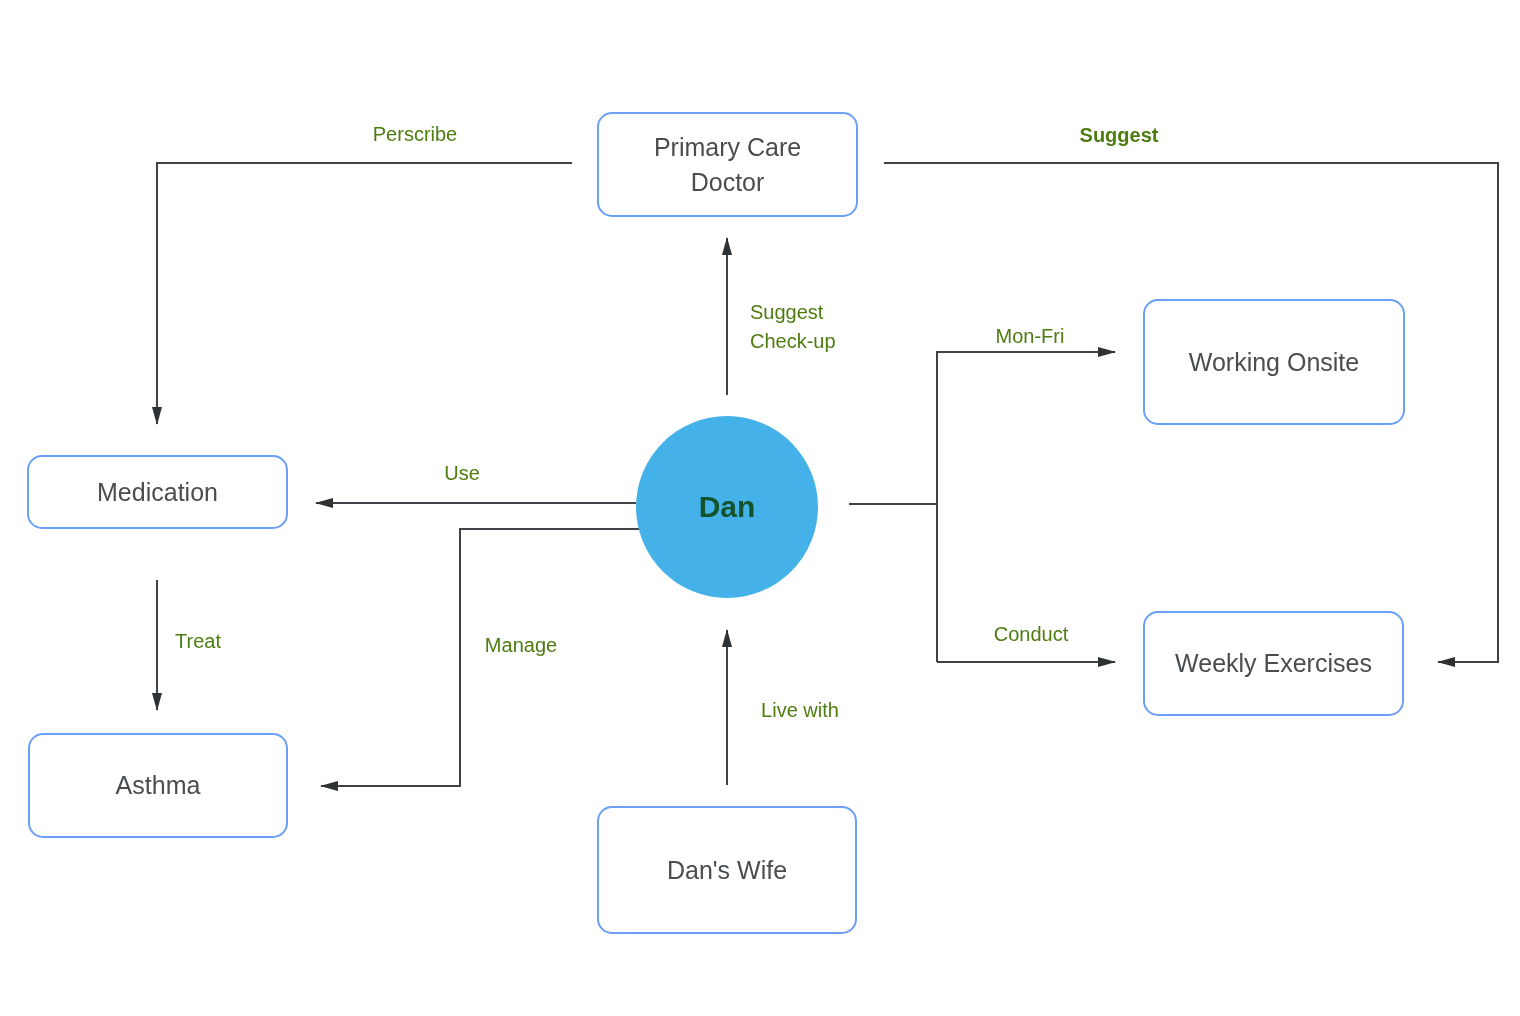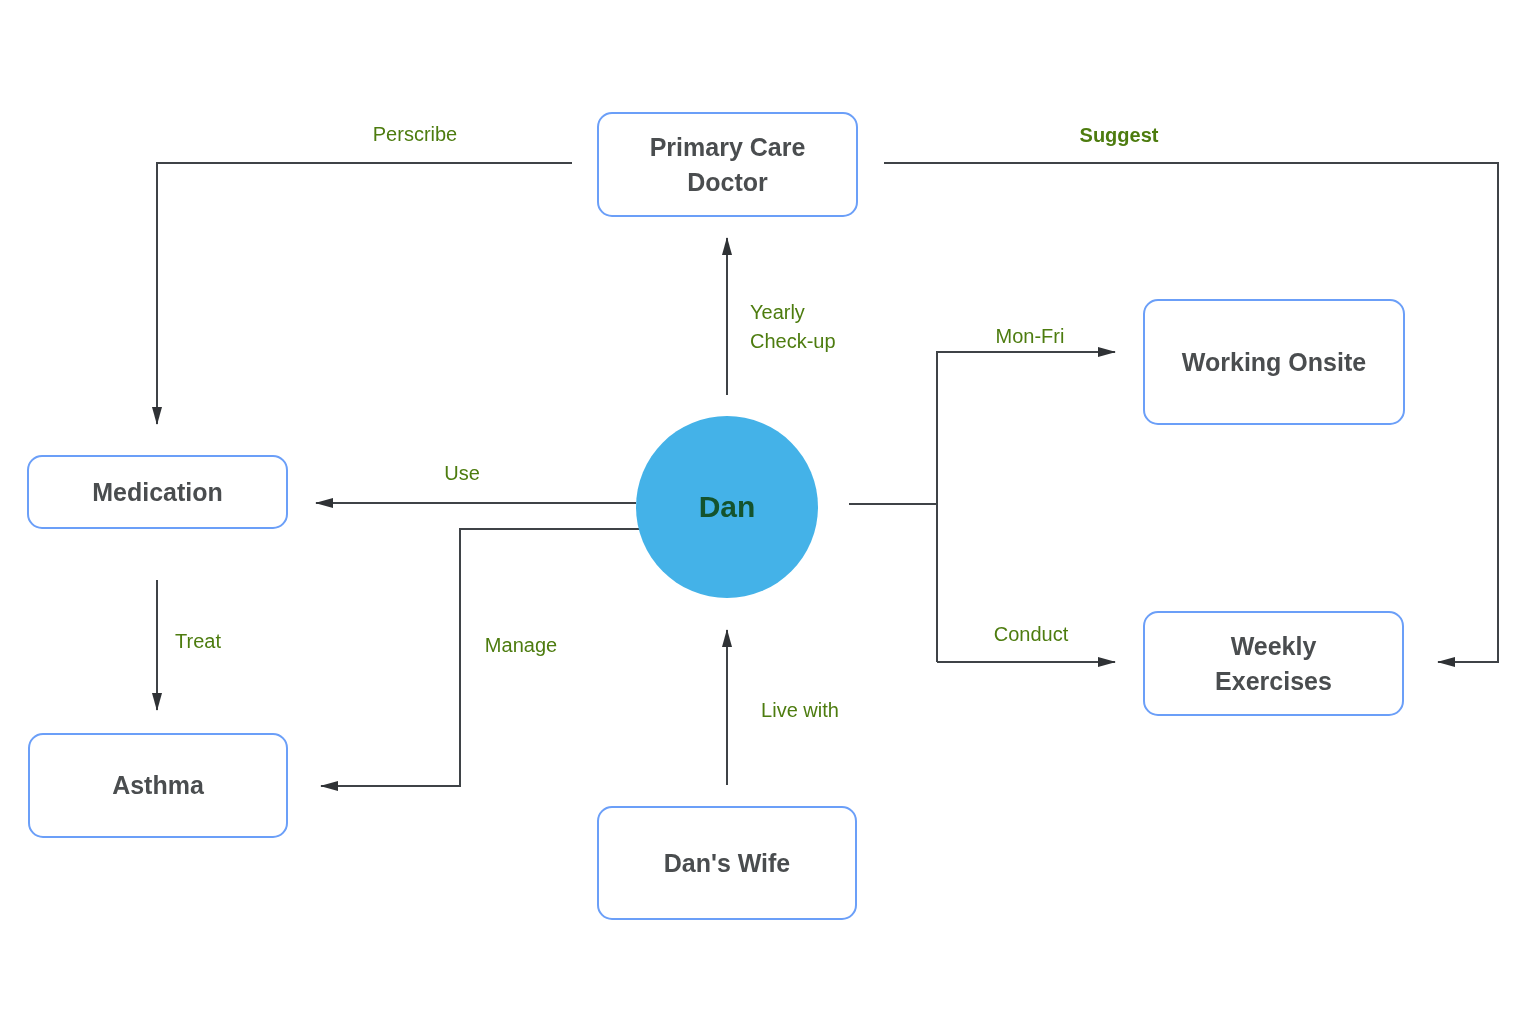--- a/index.html
+++ b/index.html
@@ -21,21 +21,21 @@
     box-sizing: border-box;
     background: #ffffff;
     border: 2px solid #6B9FF8;
     border-radius: 15px;
     display: flex;
     align-items: center;
     justify-content: center;
     text-align: center;
     color: #4a4d4f;
     font-size: 25px;
-    font-weight: bold;
+    font-weight: normal;
     line-height: 35px;
   }
   .node .node-label { display: block; padding: 0 28px; }
   .dan-circle {
     position: absolute;
     left: 636px; top: 416px;
     width: 182px; height: 182px;
     border-radius: 50%;
     background: #44B2E8;
     color: #14532d;
@@ -90,41 +90,41 @@
   </div>
 
   <div class="node" style="left:27px; top:455px; width:261px; height:74px;">
     <span class="node-label">Medication</span>
   </div>
 
   <div class="node" style="left:28px; top:733px; width:260px; height:105px;">
     <span class="node-label">Asthma</span>
   </div>
 
-  <div class="node" style="left:597px; top:806px; width:260px; height:114px;">
+  <div class="node" style="left:597px; top:806px; width:260px; height:128px;">
     <span class="node-label">Dan's Wife</span>
   </div>
 
   <div class="node" style="left:1143px; top:299px; width:262px; height:126px;">
     <span class="node-label">Working Onsite</span>
   </div>
 
   <div class="node" style="left:1143px; top:611px; width:261px; height:105px;">
     <span class="node-label">Weekly Exercises</span>
   </div>
 
   <div class="dan-circle">
     <span>Dan</span>
   </div>
 
   <div class="edge-label" style="left:415px; top:134px;">Perscribe</div>
 
   <div class="edge-label" style="left:1119px; top:135px;font-weight:bold;">Suggest</div>
 
-  <div class="edge-label multiline" style="left:750px; top:298px;">Yearly Check-up</div>
+  <div class="edge-label multiline" style="left:750px; top:298px;">Suggest Check-up</div>
 
   <div class="edge-label" style="left:462px; top:473px;">Use</div>
 
   <div class="edge-label" style="left:521px; top:645px;">Manage</div>
 
   <div class="edge-label" style="left:198px; top:641px;">Treat</div>
 
   <div class="edge-label" style="left:800px; top:710px;">Live with</div>
 
   <div class="edge-label" style="left:1030px; top:336px;">Mon-Fri</div>

